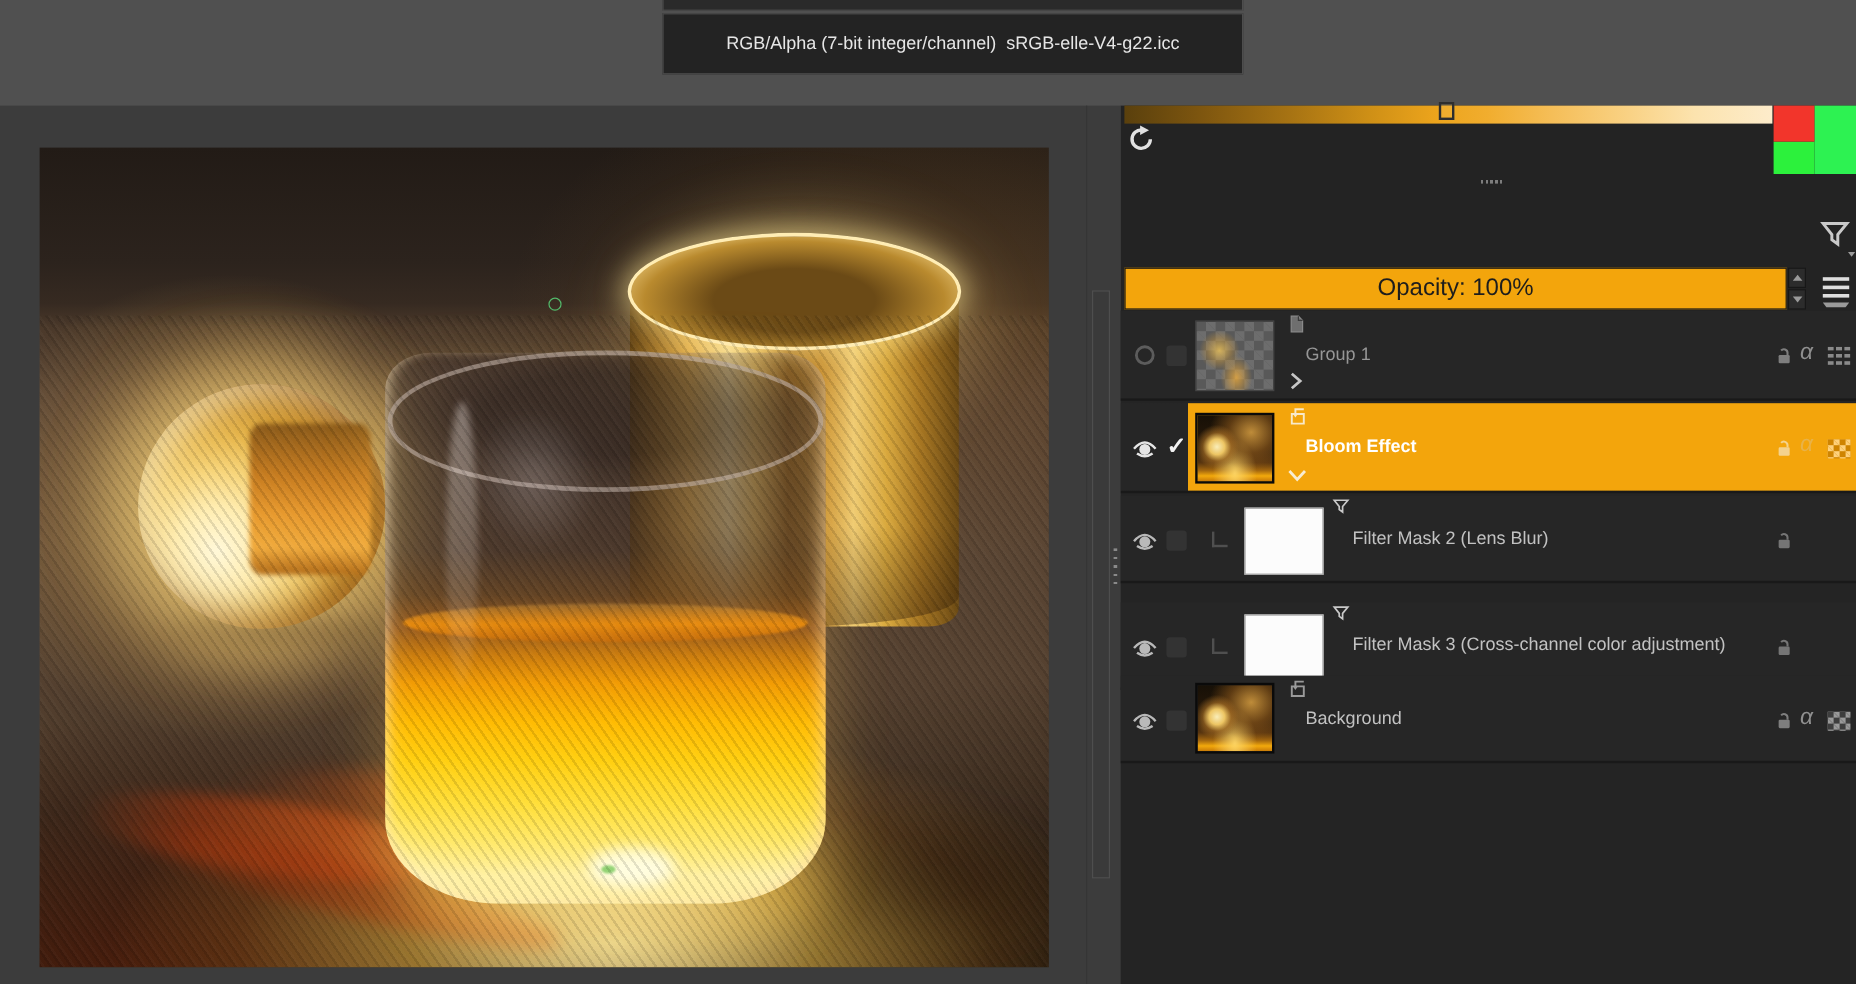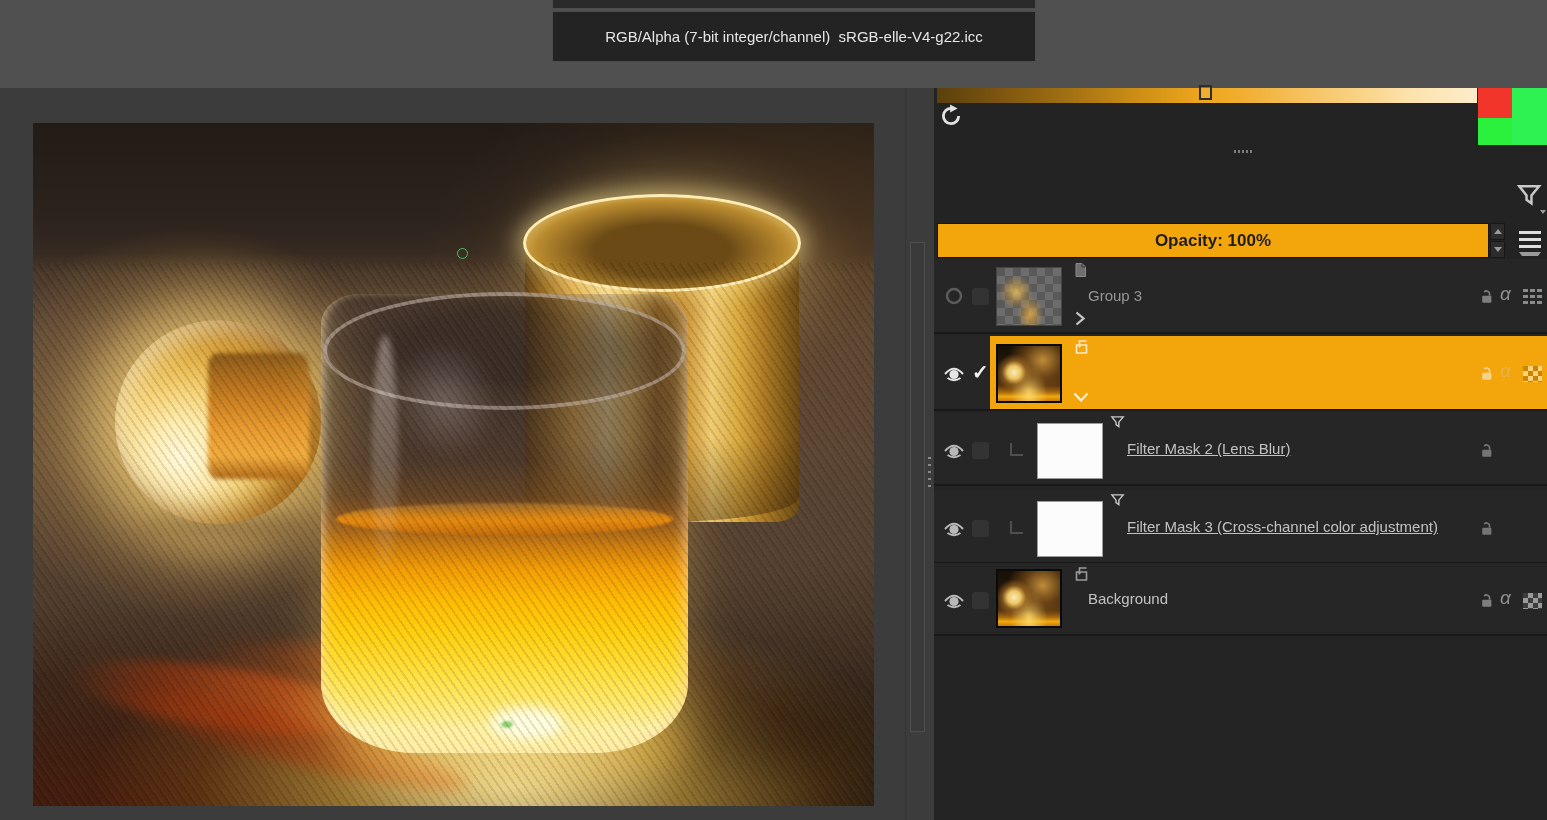--- a/index.html
+++ b/index.html
@@ -114,21 +114,21 @@
     border:1px solid #5a5a5a;border-radius:2px;display:flex;align-items:center;padding:0 10px;}
   .blend-select span{color:#d6d6d6;font-size:15px;}
   .dd-arrow{position:absolute;right:9px;top:13px;width:0;height:0;
     border-left:5px solid transparent;border-right:5px solid transparent;border-top:6px solid #9a9a9a;}
   .btn-funnel{position:absolute;left:582px;top:95px;width:30px;height:31px;}
   .funnel-caret{position:absolute;right:0px;bottom:0px;width:0;height:0;
     border-left:3.5px solid transparent;border-right:3.5px solid transparent;border-top:4.5px solid #9a9a9a;}
 
   .opacity-slider{position:absolute;left:3px;top:135px;width:552px;height:35px;background:var(--accent);
     border:1px solid #161616;display:flex;align-items:center;justify-content:center;}
-  .opacity-slider span{color:#1d1d1d;font-size:17px;font-weight:bold;}
+  .opacity-slider span{color:#1d1d1d;font-size:20px;}
   .spinners{position:absolute;left:556px;top:135px;width:15px;height:35px;}
   .spin{position:absolute;left:0;width:15px;height:17px;background:#2c2c2c;border:1px solid #171717;
     display:flex;align-items:center;justify-content:center;}
   .spin.up{top:0;} .spin.down{top:18px;}
   .tri-up{width:0;height:0;border-left:4px solid transparent;border-right:4px solid transparent;border-bottom:5px solid #9a9a9a;}
   .tri-down{width:0;height:0;border-left:4px solid transparent;border-right:4px solid transparent;border-top:5px solid #9a9a9a;}
   .btn-menu{position:absolute;left:583px;top:141px;width:28px;height:24px;}
   .btn-menu i{position:absolute;left:2px;width:22px;height:2.6px;background:#dedede;}
   .menu-caret{position:absolute;right:-1px;bottom:-3px;width:0;height:0;
     border-left:3.5px solid transparent;border-right:3.5px solid transparent;border-top:4.5px solid #9a9a9a;}
@@ -155,21 +155,21 @@
     background-size:100% 100%,100% 100%,16px 16px,16px 16px;
     background-position:0 0,0 0,0 0,8px 8px;}
   .thumb.mask-thumb{left:103px;top:10px;width:66px;height:56px;background:#fcfcfc;border:1px solid #9a9a9a;}
   .l-corner{position:absolute;left:76px;top:30px;width:13px;height:13px;
     border-left:2px solid #4f4f4f;border-bottom:2px solid #4f4f4f;}
   .type-icon{position:absolute;left:139px;top:3px;}
   .type-icon.funnel-pos{left:176px;top:2px;}
   .row-label{position:absolute;left:154px;top:0;height:100%;display:flex;align-items:center;font-size:15px;color:#c2c2c2;}
   .row-label.dim{color:#969696;}
   .row-label.sel{color:#ffffff;font-weight:bold;}
-  .row-label.mask-pos{left:193px;text-decoration:underline;}
+  .row-label.mask-pos{left:193px;}
   .chev{position:absolute;left:138px;bottom:1px;}
   .r-lock{position:absolute;left:544px;top:29px;}
   .r-alpha{position:absolute;left:566px;top:24px;font-size:19px;font-style:italic;color:#8f8f8f;}
   .r-alpha.sel{color:#e8b248;}
   .r-checker{position:absolute;left:589px;top:30px;width:19px;height:16px;}
   .checker-pat{background-image:
       linear-gradient(45deg,var(--c1) 25%,transparent 25%,transparent 75%,var(--c1) 75%,var(--c1)),
       linear-gradient(45deg,var(--c1) 25%,var(--c2) 25%,var(--c2) 75%,var(--c1) 75%,var(--c1));
     background-size:10px 10px;background-position:0 0,5px 5px;}
 </style>
@@ -264,21 +264,21 @@
             </svg>
         </span>
         <span class="chk"></span>
         <div class="thumb group-thumb"></div>
         <span class="type-icon">
           <svg width="15" height="16" viewBox="0 0 15 16">
             <path d="M3 1.5 h6 l3.5 3.5 v9.5 h-9.5 z" fill="#6f6f6f" stroke="#8a8a8a" stroke-width="1"></path>
             <path d="M9 1.5 v3.5 h3.5" fill="none" stroke="#3a3a3a" stroke-width="1"></path>
           </svg>
         </span>
-        <div class="row-label dim">Group 3</div>
+        <div class="row-label dim">Group 1</div>
         <span class="chev">
           <svg width="16" height="17" viewBox="0 0 12 17">
               <polyline points="2.5,2.5 9.5,8.5 2.5,14.5" fill="none" stroke="#c6c6c6" stroke-width="2.3"></polyline>
             </svg>
         </span>
         <span class="r-lock">
           <svg width="17" height="17" viewBox="0 0 17 17">
             <path d="M11.6 7.8 V6 a3 3 0 0 0 -5.3 -1.9" fill="none" stroke="#7e7e7e" stroke-width="1.7"></path>
             <rect x="4.2" y="7.8" width="9.2" height="7" rx="1.1" fill="#7e7e7e"></rect>
           </svg>
@@ -311,20 +311,21 @@
         </span>
         <span class="chk checked">✓</span>
         <div class="thumb scene"></div>
         <span class="type-icon">
           <svg width="17" height="17" viewBox="0 0 17 17">
             <path d="M13.5 2 H6.5 V6" fill="none" stroke="#f8e9c9" stroke-width="1.6"></path>
             <path d="M3.5 6 h10 v8 h-10 z" fill="none" stroke="#f8e9c9" stroke-width="1.6"></path>
             <polygon points="4.5,6 8.5,6 6.5,9" fill="#f8e9c9"></polygon>
           </svg>
         </span>
+        <div class="row-label sel">Bloom Effect</div>
         <span class="chev">
           <svg width="18" height="14" viewBox="0 0 18 12">
               <polyline points="2.5,2.5 9,9.5 15.5,2.5" fill="none" stroke="#f8ecd2" stroke-width="2.3"></polyline>
             </svg>
         </span>
         <span class="r-lock">
           <svg width="17" height="17" viewBox="0 0 17 17">
             <path d="M11.6 7.8 V6 a3 3 0 0 0 -5.3 -1.9" fill="none" stroke="#f4d28e" stroke-width="1.7"></path>
             <rect x="4.2" y="7.8" width="9.2" height="7" rx="1.1" fill="#f4d28e"></rect>
           </svg>
@@ -351,21 +352,21 @@
         </span>
         <div class="row-label mask-pos">Filter Mask 2 (Lens Blur)</div>
         <span class="r-lock">
           <svg width="17" height="17" viewBox="0 0 17 17">
             <path d="M11.6 7.8 V6 a3 3 0 0 0 -5.3 -1.9" fill="none" stroke="#757575" stroke-width="1.7"></path>
             <rect x="4.2" y="7.8" width="9.2" height="7" rx="1.1" fill="#757575"></rect>
           </svg>
         </span>
       </div>
 
-      <div class="lrow" style="top:232px;height:73px;">
+      <div class="lrow" style="top:243px;height:73px;">
         <span class="eye">
           <svg width="22" height="21" viewBox="0 0 22 21">
             <path d="M2 11 Q11 0.5 20 11" fill="none" stroke="#b9b9b9" stroke-width="2"></path>
             <circle cx="11" cy="11.5" r="4.6" fill="#b9b9b9"></circle>
             <path d="M4.5 15 Q11 19.5 17.5 15" fill="none" stroke="#b9b9b9" stroke-width="2"></path>
           </svg>
         </span>
         <span class="chk"></span>
         <span class="l-corner"></span>
         <div class="thumb mask-thumb"></div>

